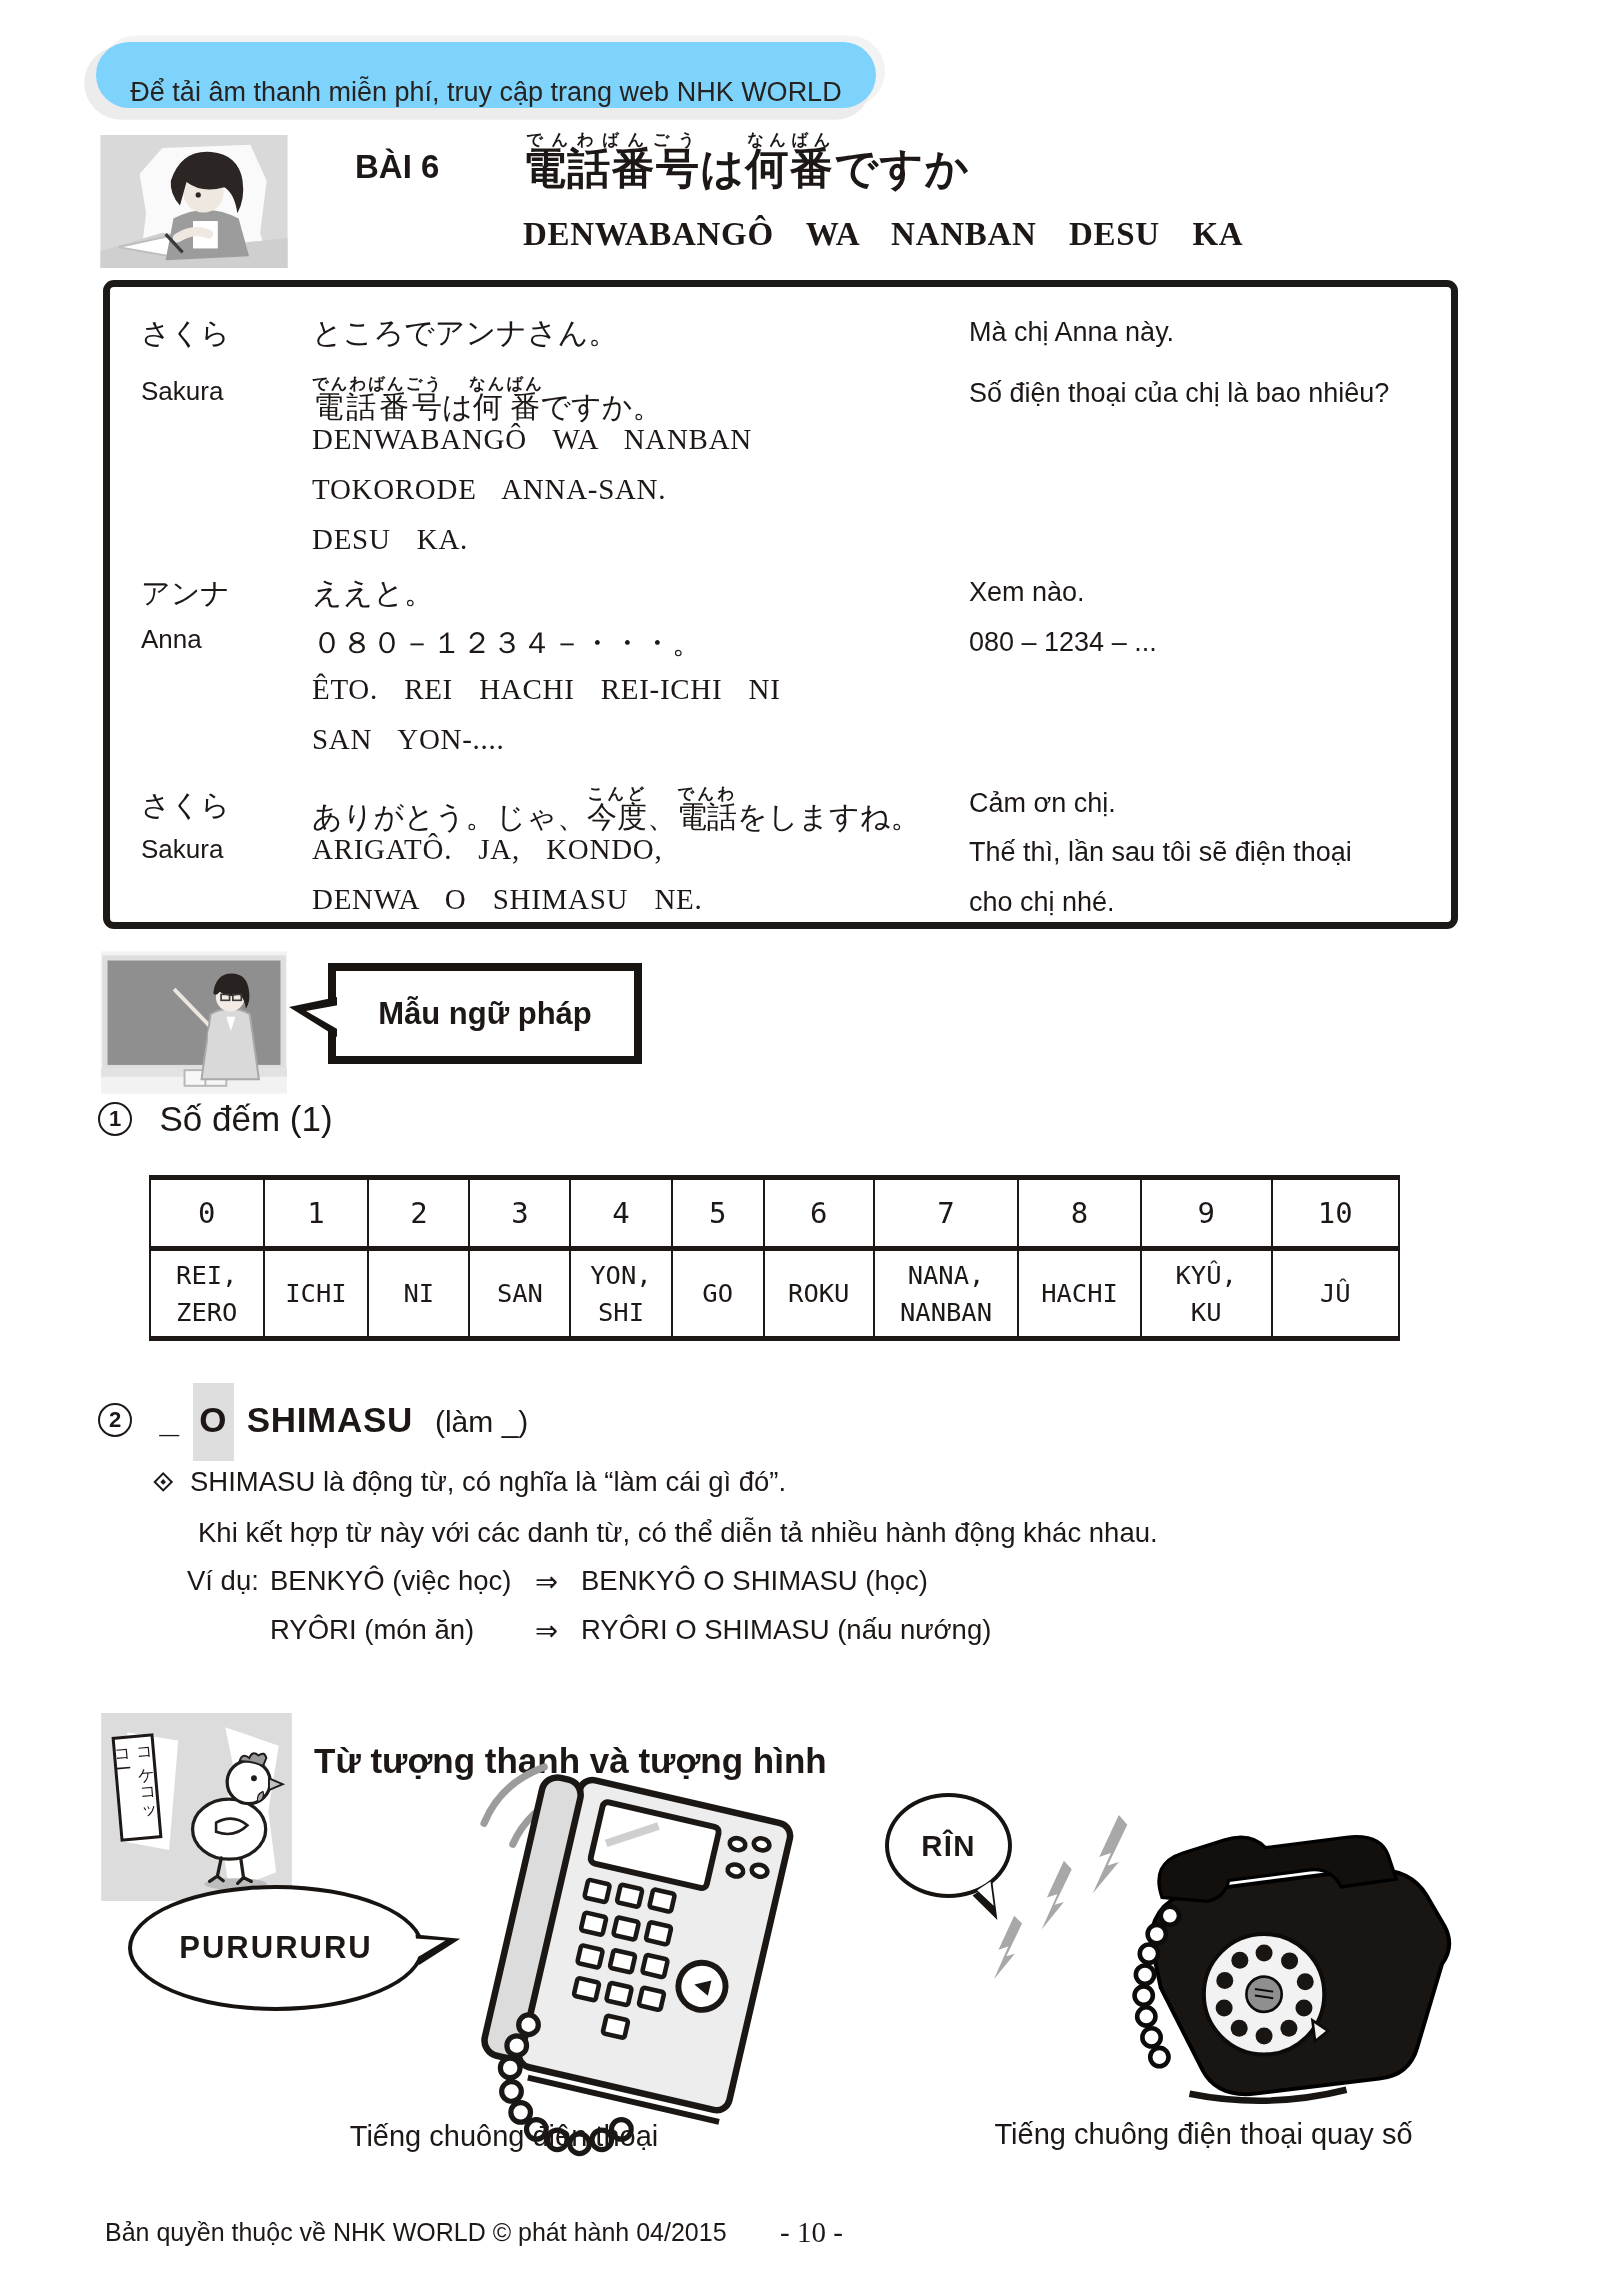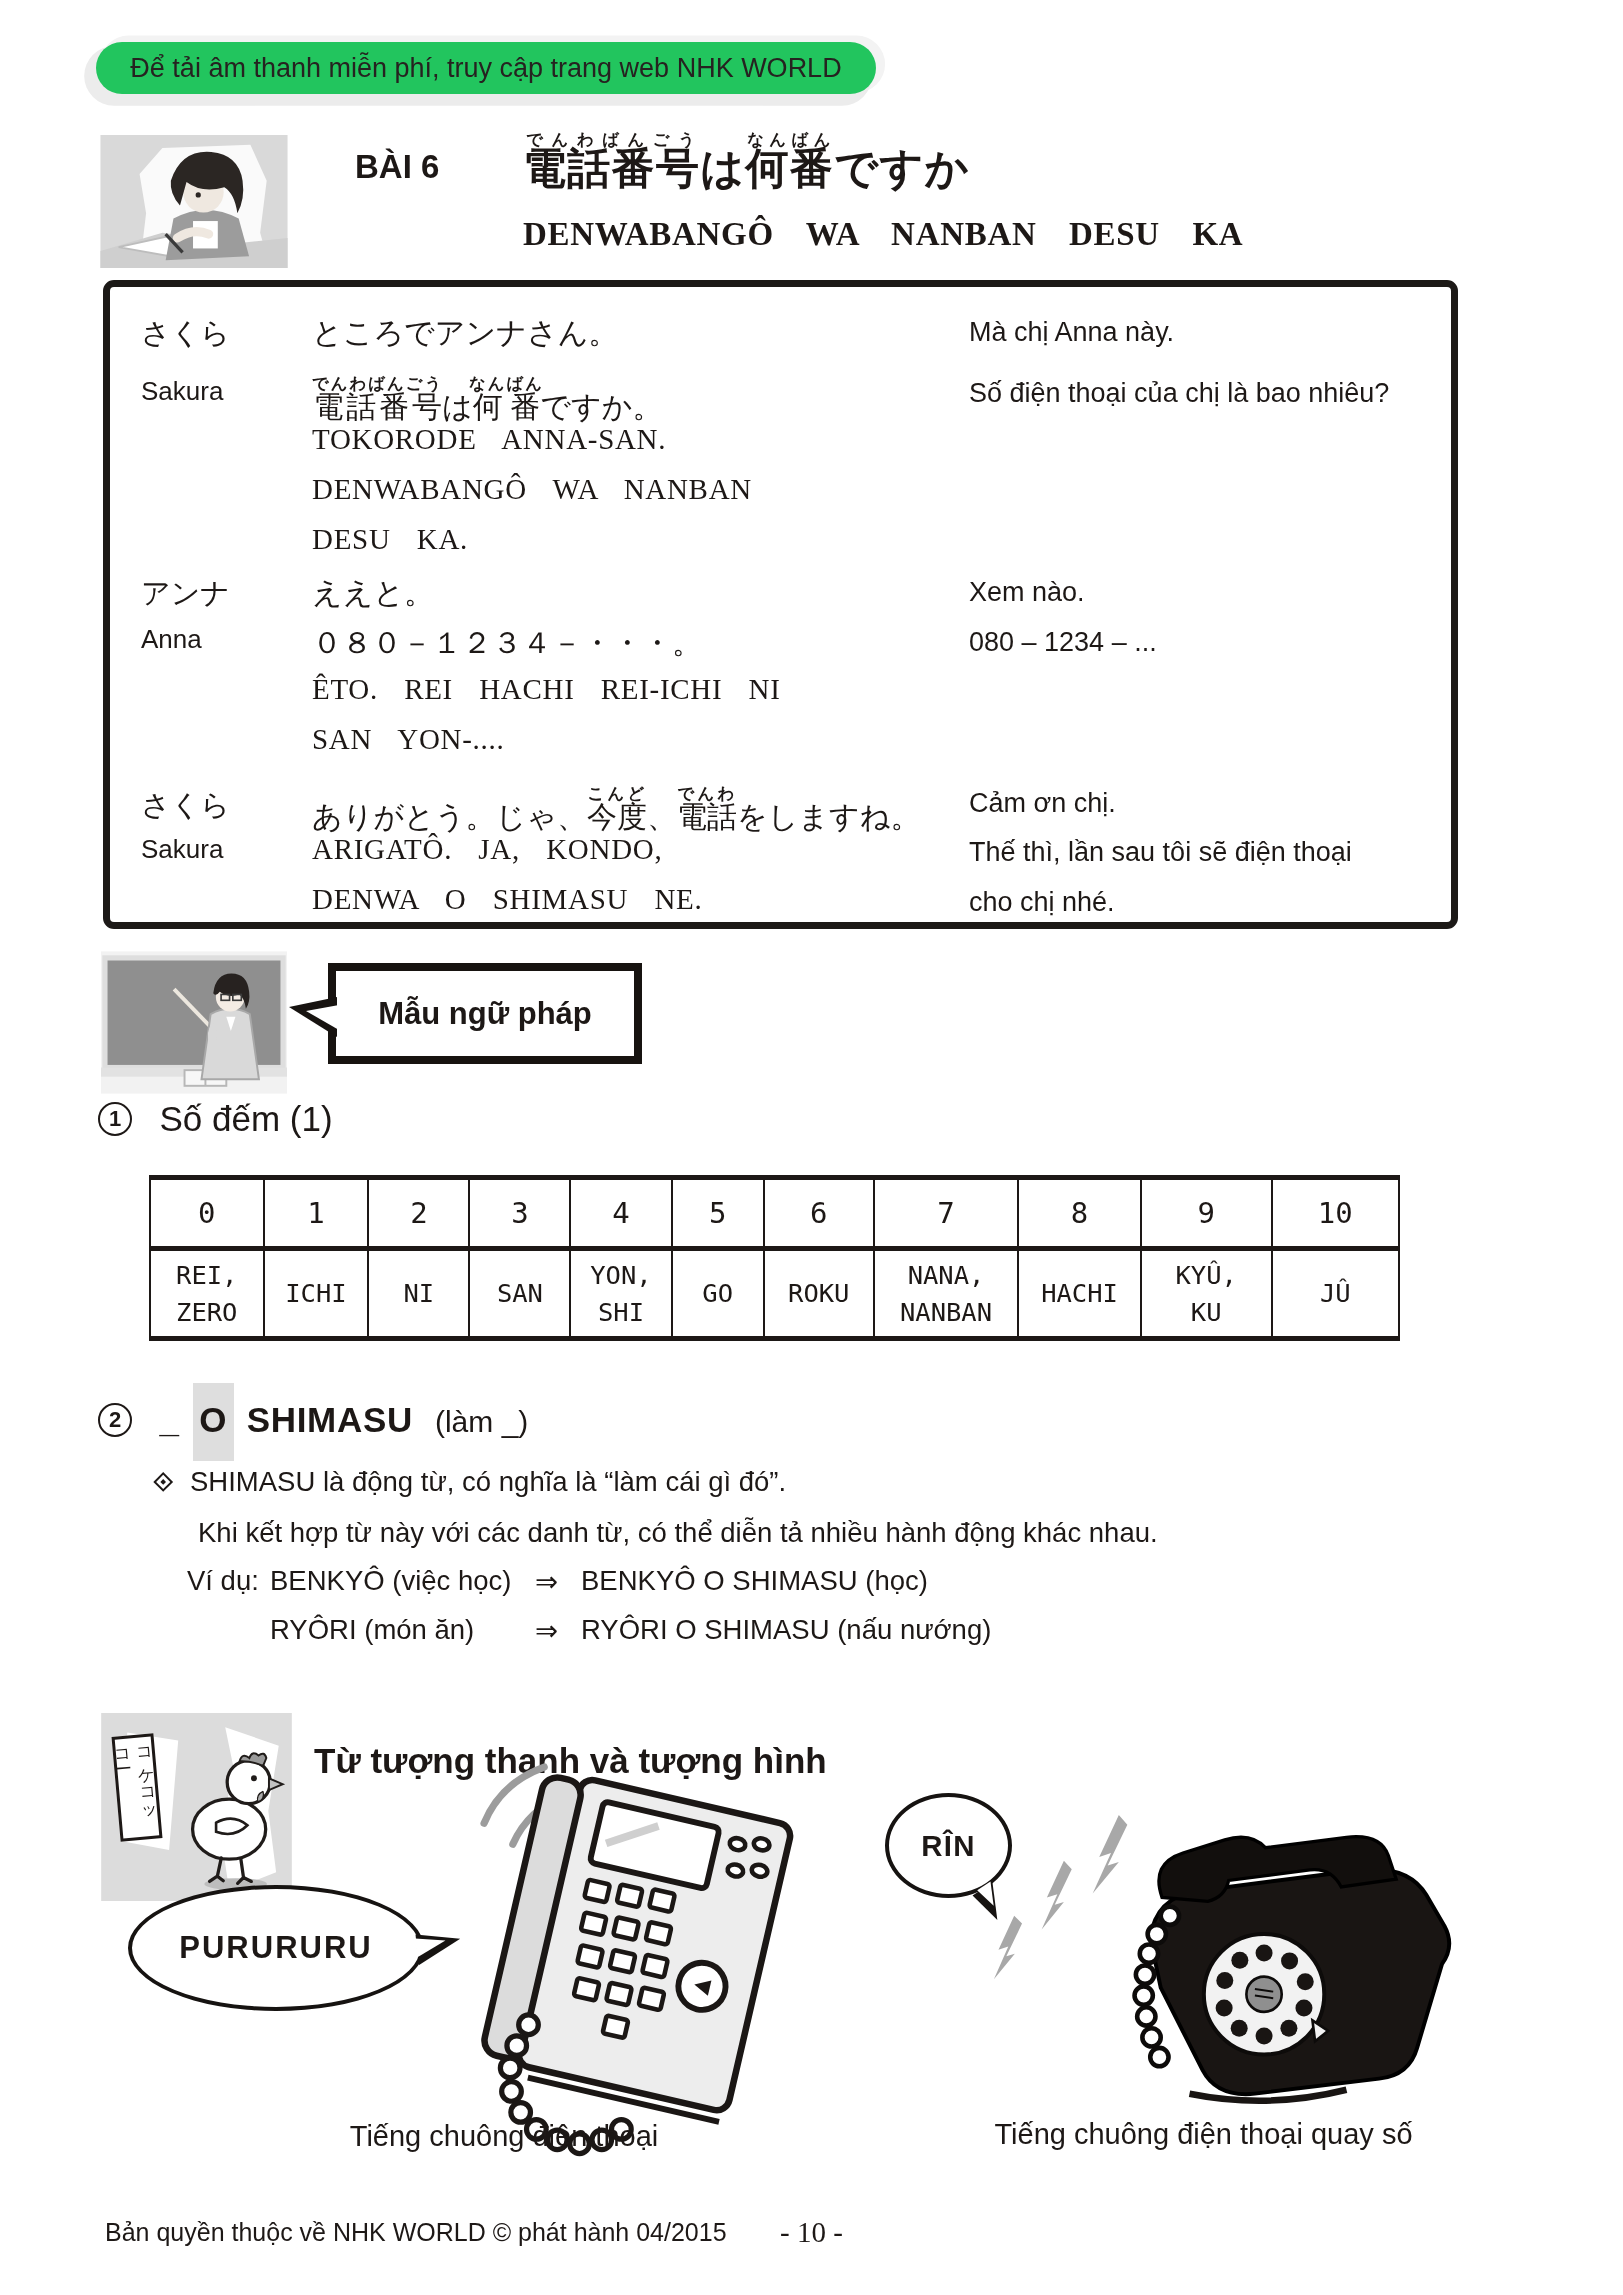--- a/index.html
+++ b/index.html
@@ -1,24 +1,24 @@
 <!DOCTYPE html>
 <html style="font-size:10.5px"><head>
 <meta charset="utf-8">
 <style>
   * { box-sizing: border-box; margin: 0; padding: 0; }
   html,body { background:#888; }
   body { font-family:"Liberation Sans", sans-serif; color:#1d1816; }
   #sheet { position:relative; width:1623px; height:2295px; background:#ffffff; overflow:hidden; }
 
   
-  .banner { position:absolute; left:96px; top:42px; width:780px; height:52px;
-    background:#22c55e; border-radius:37px;
+  .banner { position:absolute; left:96px; top:42px; width:780px; height:66px;
+    background:#7dd3fc; border-radius:37px;
     box-shadow:-7.9px 7.9px 0 3.9px #ececec, 6.5px -3.9px 0 2.6px #f3f3f3;
-    display:flex; align-items:center; justify-content:center;
+    display:flex; align-items:flex-end; justify-content:center;
     font-size:27px; color:#262220; }
 
   
   .avatar-student { position:absolute; left:100px; top:135px; width:188px; height:133px; }
   .lesson-label { position:absolute; left:355px; top:148px; font-size:33px; font-weight:bold; }
   .title-jp { position:absolute; left:523px; top:131px; font-size:43px; font-weight:bold; letter-spacing:1.3px; }
   .title-jp rt, .t-jp rt { font-size:16.4px; font-weight:bold; letter-spacing:2px; }
   .title-ro { position:absolute; left:523px; top:216px; font-size:33px; font-weight:bold;
     font-family:"Liberation Serif", serif; word-spacing:23.6px; letter-spacing:0.7px; }
 
@@ -154,24 +154,24 @@
       <div class="d-sp sp-jp">さくら</div>
       <div class="d-jp t-jp">ところでアンナさん。</div>
       <div class="d-vi t-vi">Mà chị Anna này.</div>
     </div>
     <div class="dline tall">
       <div class="d-sp sp-ro">Sakura</div>
       <div class="d-jp t-jp"><ruby>電話番号<rt>でんわばんごう</rt></ruby>は<ruby>何番<rt>なんばん</rt></ruby>ですか。</div>
       <div class="d-vi t-vi">Số điện thoại của chị là bao nhiêu?</div>
     </div>
     <div class="dline">
+      <div class="d-jp t-ro">DENWABANGÔ WA NANBAN</div>
+    </div>
+    <div class="dline">
       <div class="d-jp t-ro">TOKORODE ANNA-SAN.</div>
-    </div>
-    <div class="dline">
-      <div class="d-jp t-ro">DENWABANGÔ WA NANBAN</div>
     </div>
     <div class="dline">
       <div class="d-jp t-ro">DESU KA.</div>
     </div>
 
     <div class="dline">
       <div class="d-sp sp-jp">アンナ</div>
       <div class="d-jp t-jp">ええと。</div>
       <div class="d-vi t-vi">Xem nào.</div>
     </div>

